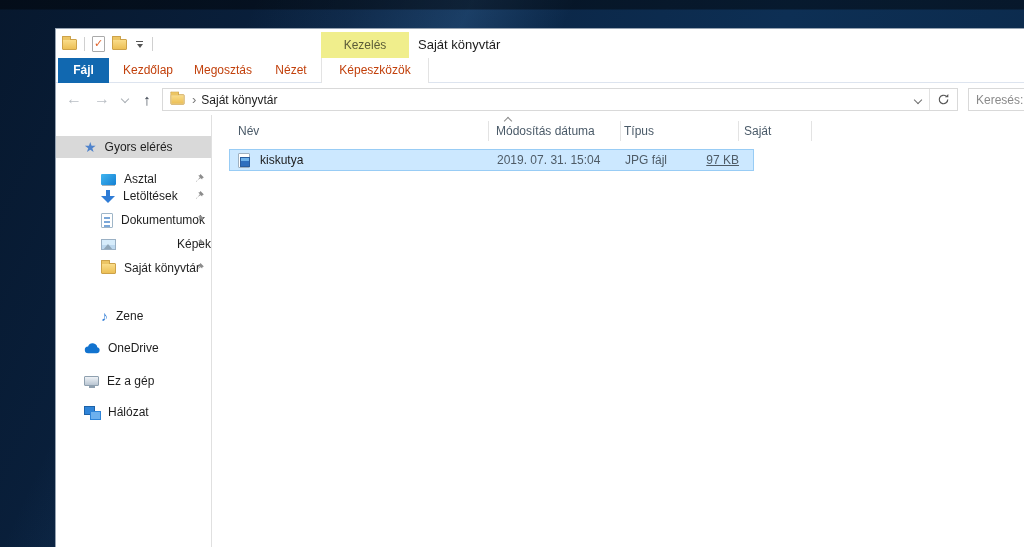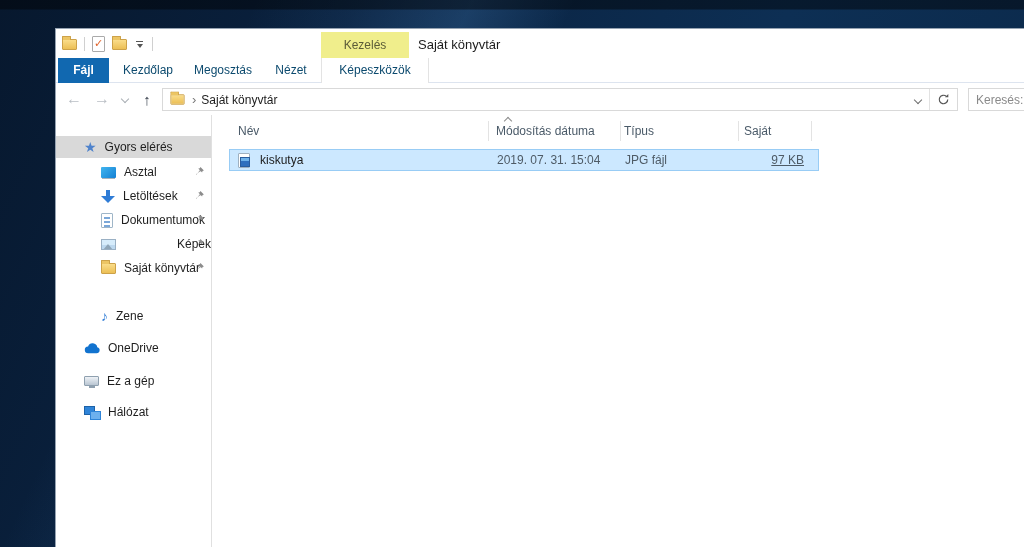--- a/index.html
+++ b/index.html
@@ -29,21 +29,21 @@
   .qatdd { display:flex; flex-direction:column; align-items:center; gap:2px; padding:2px; }
   .qatdd .bar { width:7px; height:1px; background:#555; }
   .qatdd .tri { width:0; height:0; border-left:3px solid transparent; border-right:3px solid transparent; border-top:4px solid #555; }
 
   .ctx-group { position:absolute; left:265px; top:3px; width:88px; height:26px; background:#f0ee8c;
     color:#5c5c38; text-align:center; line-height:26px; font-size:12px; cursor:default; }
   .win-title { position:absolute; left:362px; top:0; height:29px; line-height:31px; font-size:13px; color:#1c1c1c; }
 
   
   .tabrow { position:absolute; left:0; top:29px; width:100%; height:25px; background:#fff; border-bottom:1px solid #dde4ef; }
-  .tab { position:absolute; top:0; height:25px; line-height:25px; text-align:center; font-size:12px; color:#0c4a6e; cursor:pointer; }
+  .tab { position:absolute; top:0; height:25px; line-height:25px; text-align:center; font-size:12px; color:#c2410c; cursor:pointer; }
   .tab-file { left:2px; width:51px; background:#1168b0; color:#fff;font-weight:bold; }
   .tab-home { left:56px; width:72px; }
   .tab-share { left:130px; width:74px; }
   .tab-view { left:206px; width:58px; }
   .tab-pictools { left:265px; width:108px; background:#fff; border-left:1px solid #e3e3e3; border-right:1px solid #e3e3e3; }
 
   
   .addressrow { position:absolute; left:0; top:54px; width:100%; height:32px; background:#fff; }
   .navbtn { position:absolute; top:0; height:32px; display:flex; align-items:center; justify-content:center; cursor:pointer; }
   .arrow-glyph { font-size:16px; color:#b9bec4; line-height:1; }
@@ -92,21 +92,21 @@
   .ico-net { position:relative; width:16px; height:13px; }
   .ico-net::before { content:""; position:absolute; left:0; top:0; width:9px; height:7px; background:#2f84d8; border:1px solid #1d62a8; }
   .ico-net::after { content:""; position:absolute; left:6px; top:5px; width:9px; height:7px; background:#6db0ee; border:1px solid #2f84d8; }
 
   
   .filelist { position:absolute; left:156px; top:86px; right:0; bottom:0; background:#fff; }
   .col-label { position:absolute; top:4px; height:24px; line-height:24px; font-size:12px; color:#4a5a68; cursor:pointer; }
   .sort-chev { position:absolute; left:293px; top:3px; width:6px; height:6px; border-right:1.3px solid #8c8c8c; border-bottom:1.3px solid #8c8c8c; transform:rotate(-135deg); }
   .col-sep { position:absolute; top:6px; width:1px; height:20px; background:#e3e3e3; }
 
-  .file-row { position:absolute; left:17px; top:34px; width:590px; height:22px; background:#cce8ff; border:1px solid #98ccf5; cursor:pointer; }
+  .file-row { position:absolute; left:17px; top:34px; width:525px; height:22px; background:#cce8ff; border:1px solid #98ccf5; cursor:pointer; }
   .ico-imgfile { position:absolute; left:8px; top:3px; width:12px; height:15px; background:#fff; border:1px solid #9fb0c0; border-radius:1px; }
   .ico-imgfile::before { content:""; position:absolute; left:1px; top:3px; width:8px; height:8px; background:linear-gradient(#6fb2ea 0 40%, #2f6fbe 40%); border:1px solid #2a5d9e; }
   .cell { position:absolute; top:0; height:20px; line-height:20px; font-size:12px; color:#4e5b66; white-space:nowrap; }
   .cell-name { left:30px; color:#1c1c1c; }
   .cell-date { left:267px; }
   .cell-type { left:395px; }
   .cell-size { right:14px;text-decoration:underline; }
 
   svg { display:block; }
 </style>
@@ -179,21 +179,21 @@
     <div class="body-area"></div>
     <div class="pane-divider"></div>
 
     <div class="sidebar">
 
       <div class="side-item lvl0 selected" style="top:21px;">
         <span class="ico star-ico">★</span>
         <span>Gyors elérés</span>
       </div>
 
-      <div class="side-item lvl1" style="top:46px;">
+      <div class="side-item lvl1" style="top:53px;">
         <span class="ico ico-desktop"></span>
         <span>Asztal</span>
         <svg class="pin" width="11" height="11" viewBox="0 0 16 16">
             <path fill="#8c8c8c" d="M9.4 1.6l5 5-2 .6-.6 2.2-3.4-3.4-4.8 6.6-.6-.6 6.6-4.8L6.2 3.8l2.2-.6z"></path>
           </svg>
       </div>
 
       <div class="side-item lvl1" style="top:70px;">
         <span class="ico ico-down"></span>
         <span>Letöltések</span>

